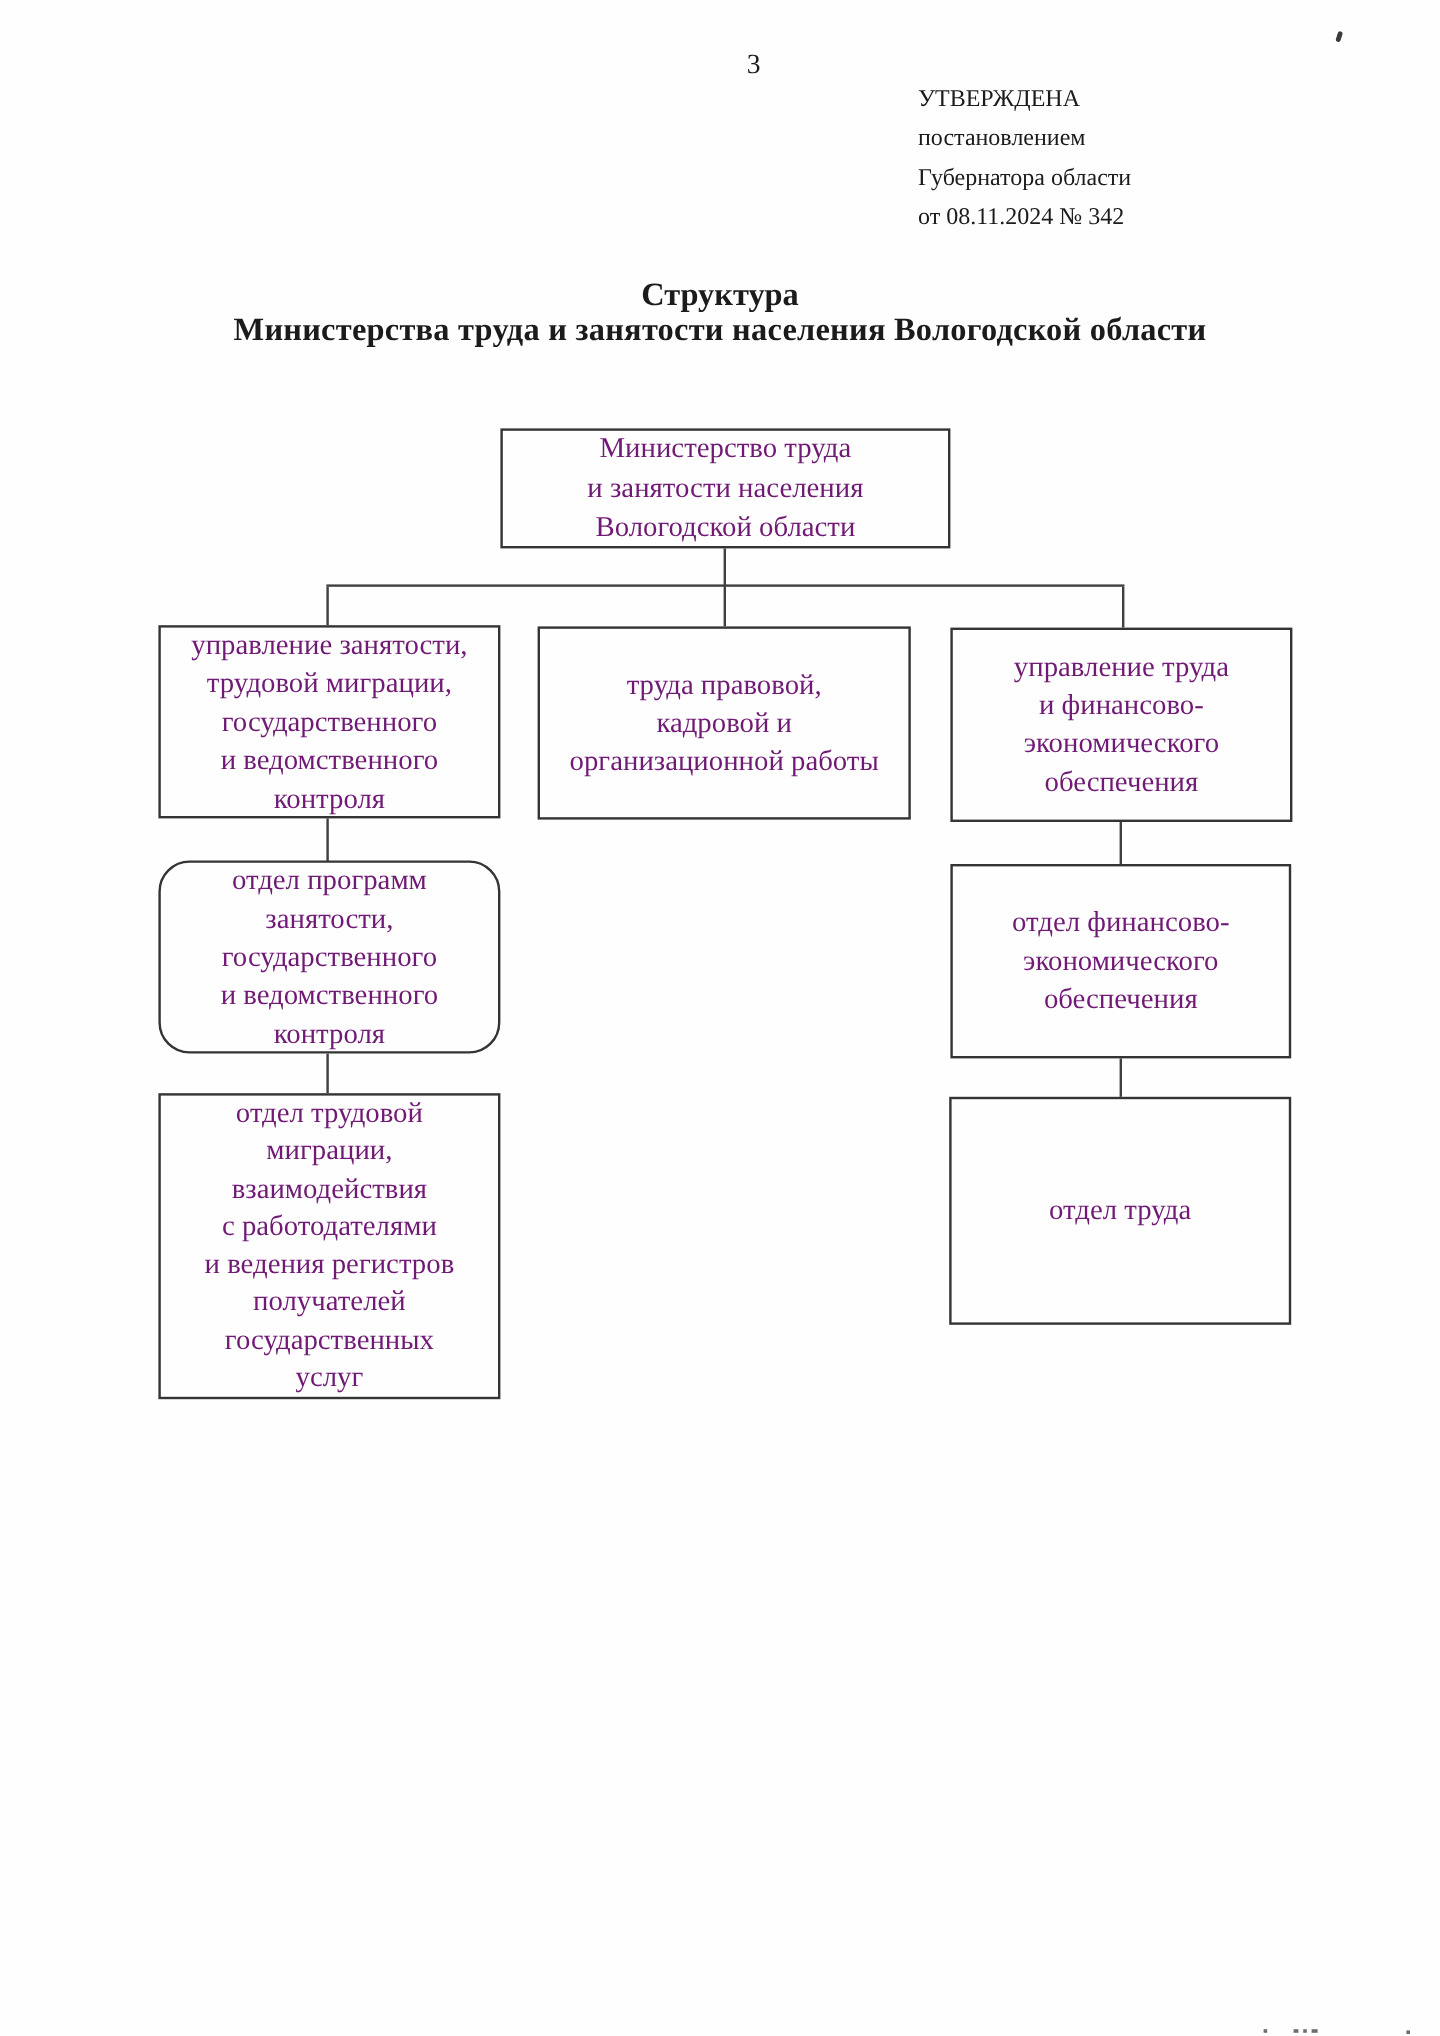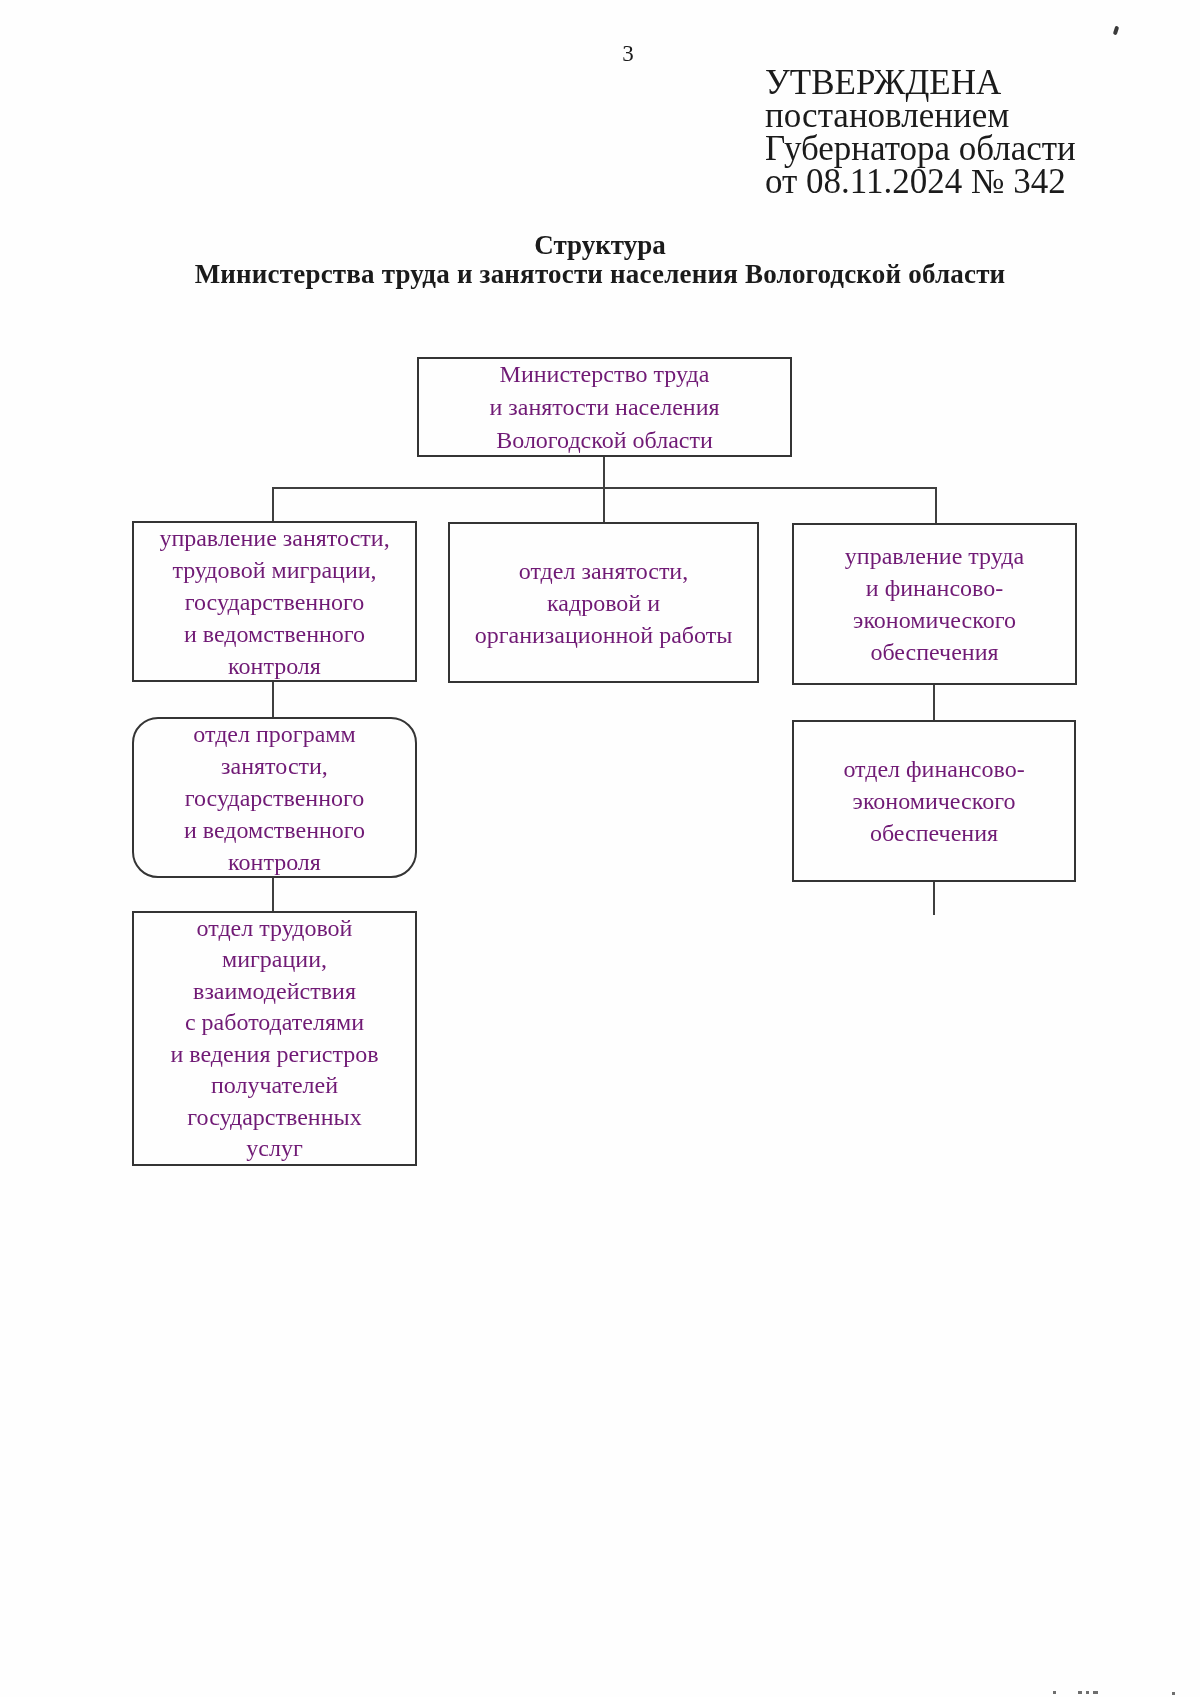--- a/index.html
+++ b/index.html
@@ -15,21 +15,21 @@
     position: absolute; inset: 0;
     background: #fefefe;
   }
   .page-number {
     position: absolute; top: 42px; left: 603px; width: 50px;
     text-align: center;
     font-size: 23px; line-height: 24px;
   }
   .approval {
     position: absolute; top: 66px; left: 765px; width: 330px;
-    font-size: 35px; line-height: 33px;
+    font-size: 20px; line-height: 33px;
     white-space: pre-line;
     text-align: left;
   }
   .doc-title {
     position: absolute; top: 231px; left: 10px; width: 1180px;
     text-align: center;
     font-weight: bold;
     font-size: 27px; line-height: 29px;
   }
   .doc-title .t2 { letter-spacing: 0.2px; }
@@ -115,21 +115,21 @@
 
   <div class="box box-employment">
     <span class="box-label">управление занятости,
 трудовой миграции,
 государственного
 и ведомственного
 контроля</span>
   </div>
 
   <div class="box box-legal">
-    <span class="box-label">отдел занятости,
+    <span class="box-label">труда правовой,
 кадровой и
 организационной работы</span>
   </div>
 
   <div class="box box-labfin">
     <span class="box-label">управление труда
 и финансово-
 экономического
 обеспечения</span>
   </div>
@@ -160,20 +160,23 @@
 взаимодействия
 с работодателями
 и ведения регистров
 получателей
 государственных
 услуг</span>
   </div>
 
   <div class="vline c-right-3"></div>
 
+  <div class="box box-labordept">
+    <span class="box-label">отдел труда</span>
+  </div>
 
   <div class="speck s1"></div>
   <div class="speck s2"></div>
   <div class="speck s3"></div>
   <div class="speck s4"></div>
   <div class="speck s5"></div>
 
 </div>
 
 </body></html>

